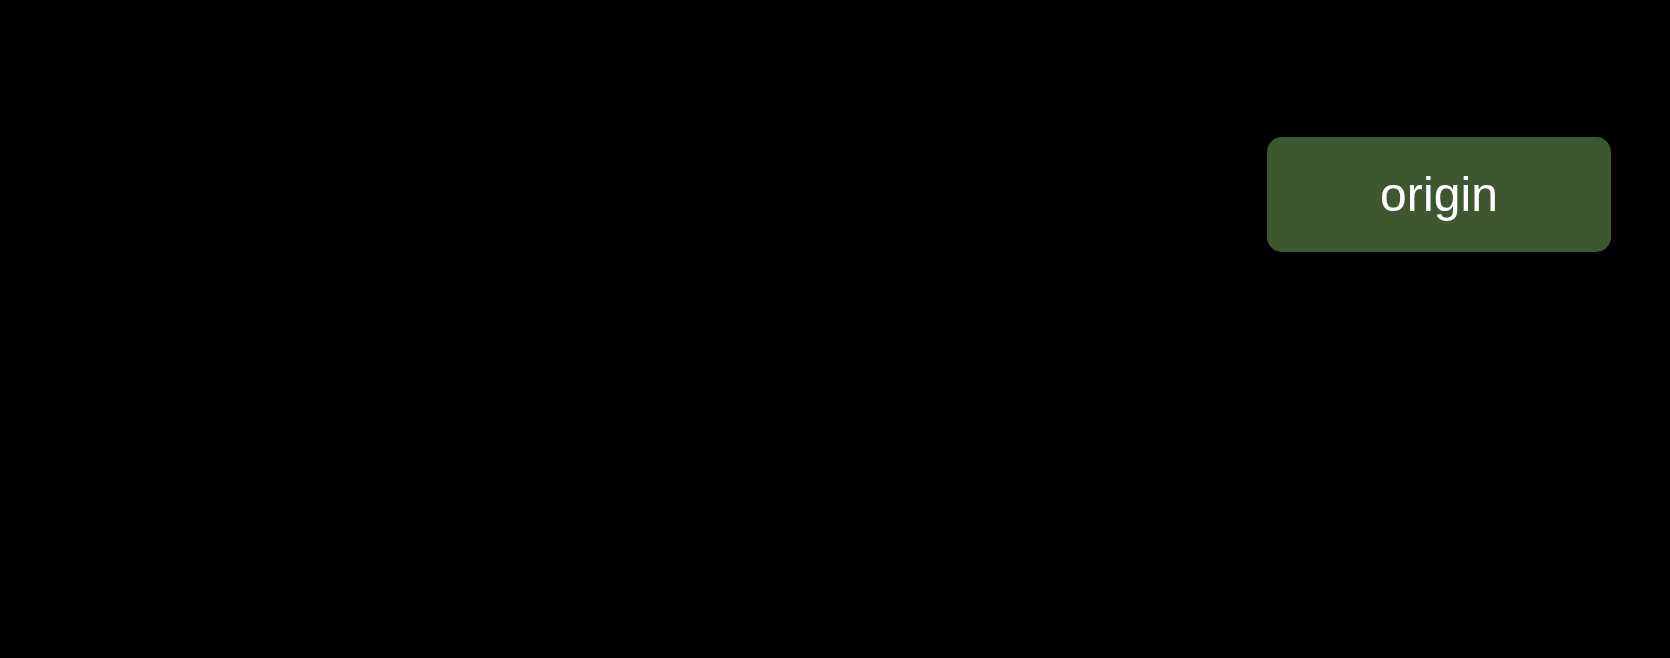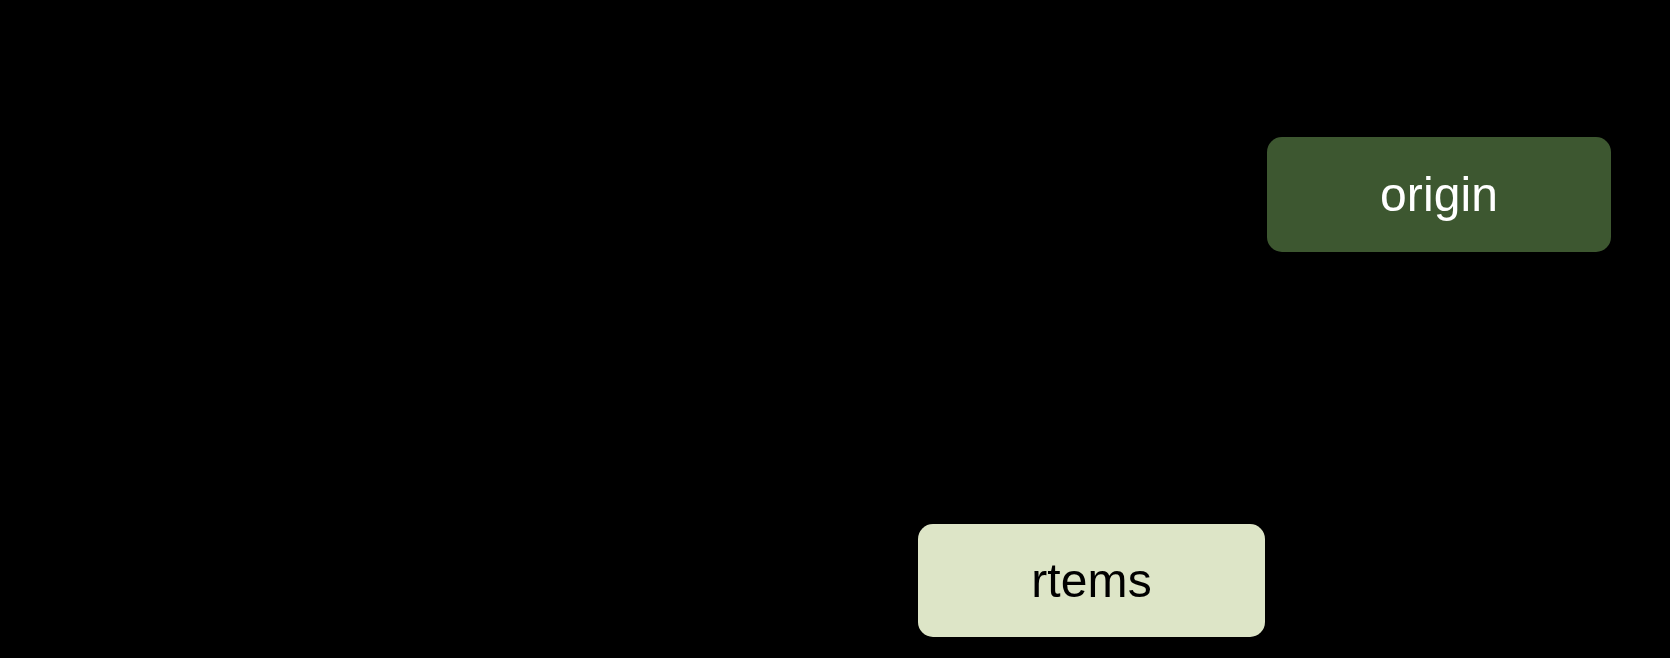--- a/index.html
+++ b/index.html
@@ -69,17 +69,14 @@
 </head>
 <body>
 
 <div id="canvas">
 
 
   <div id="node-origin" class="node node--remote">
     <span class="node-label">origin</span>
   </div>
 
-  <div id="node-rtems" class="node node--repo">
-    <span class="node-label">rtems</span>
-  </div>
 
 </div>
 
 </body></html>

